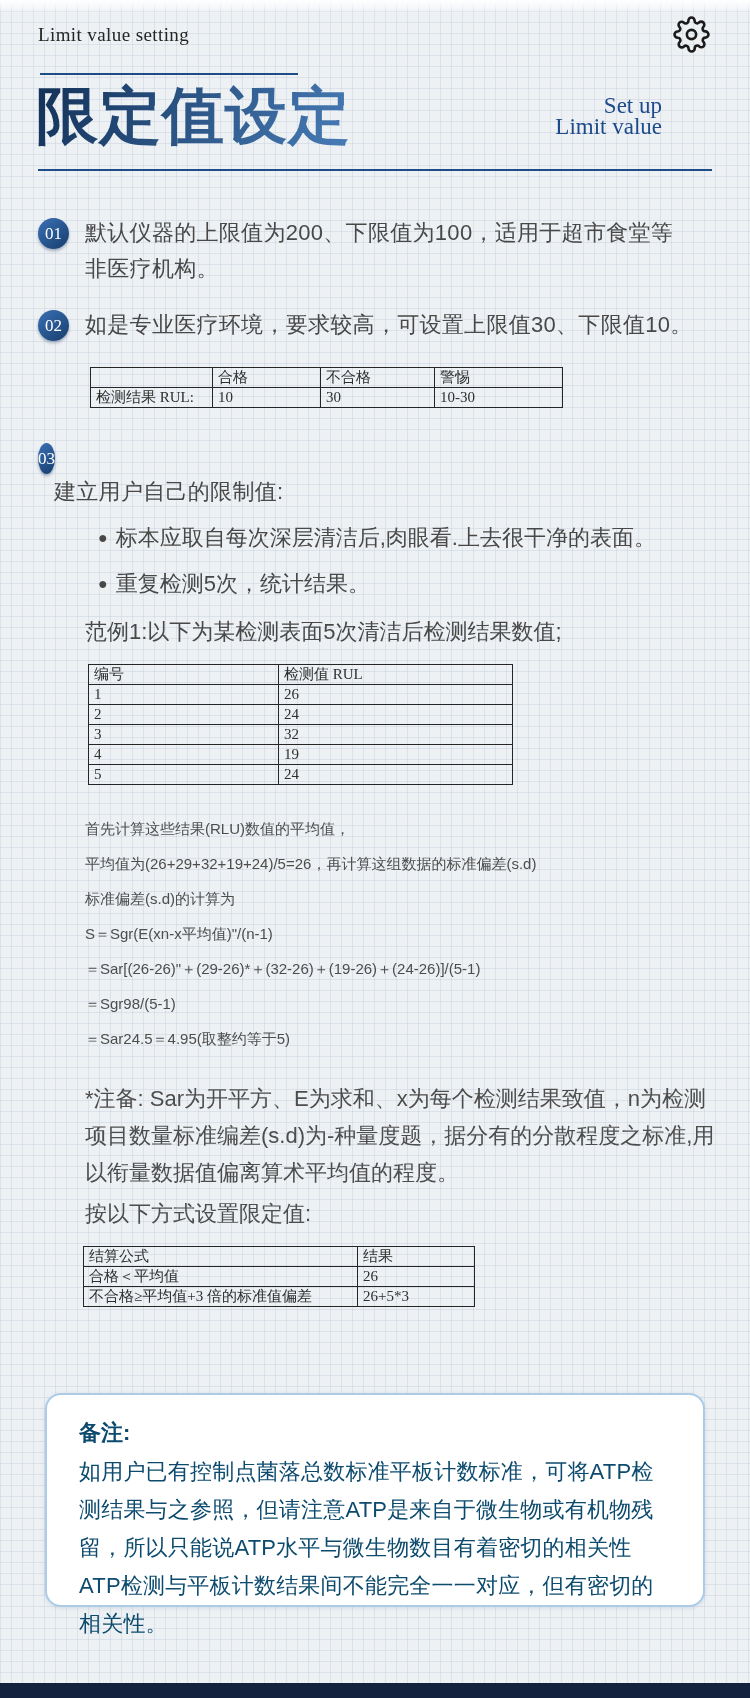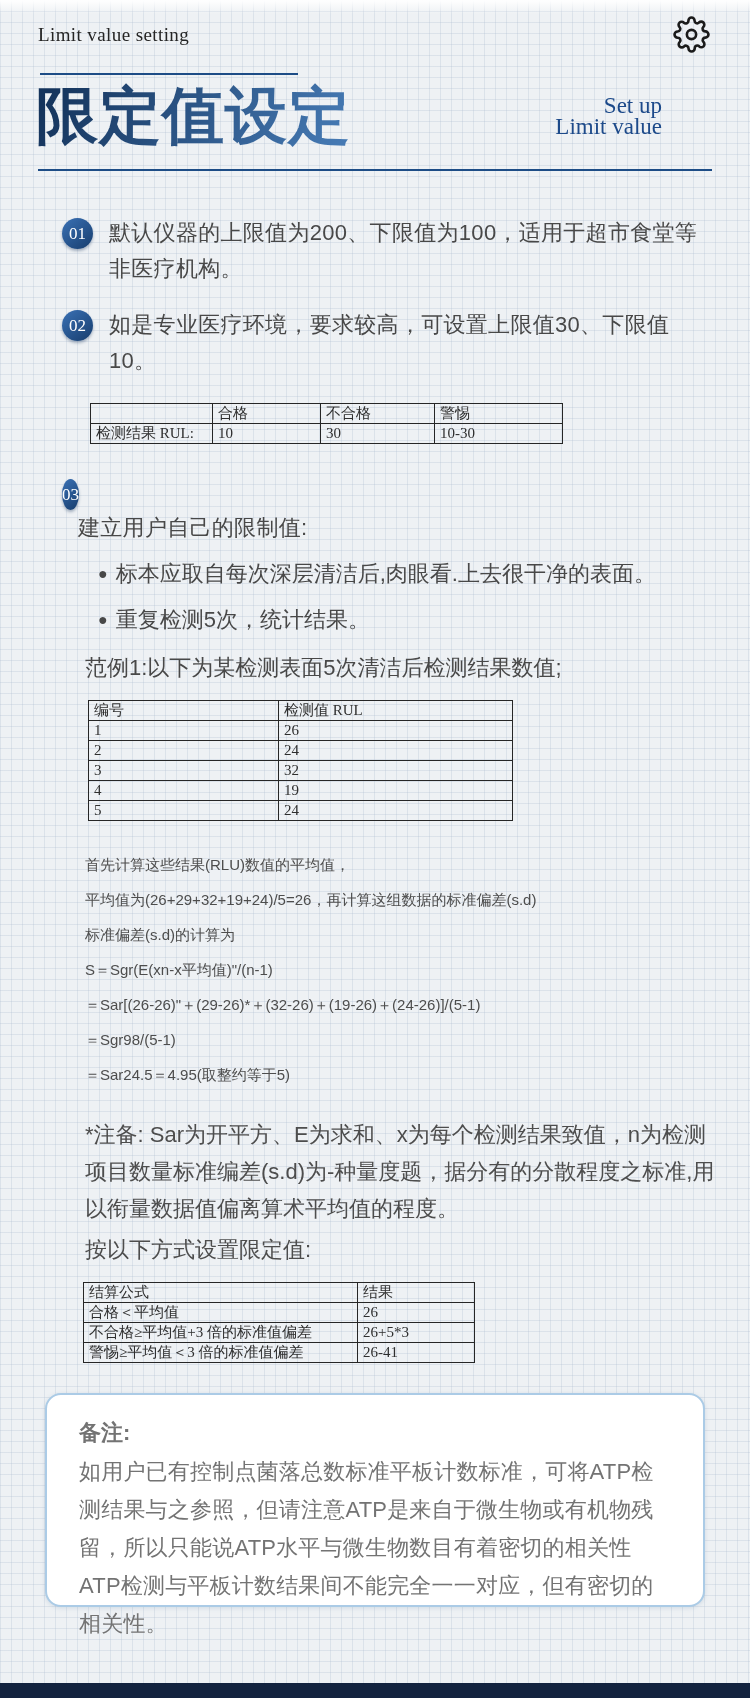--- a/index.html
+++ b/index.html
@@ -42,21 +42,21 @@
     -webkit-background-clip:text; background-clip:text;
     -webkit-text-fill-color:transparent;
   }
   .subtitle {
     font-family:"Liberation Serif","DejaVu Serif",serif;
     font-size:23px; color:#1d4a8a; text-align:right; line-height:21px;
   }
   .long-line { margin:16px 38px 0 38px; height:2px; background:#1d4c86; }
 
   
-  .step { display:flex; align-items:flex-start; padding-left:38px; padding-right:38px;margin-left:24px; }
+  .step { display:flex; align-items:flex-start; padding-left:38px; padding-right:38px; }
   .step-1 { margin-top:44px; }
   .step-2 { margin-top:20px; }
   .step-3 { margin-top:32px;flex-direction:column; }
   .badge {
     flex:0 0 31px; height:31px; border-radius:50%;
     background:linear-gradient(140deg,#3a71b5 0%,#1c4residual 0,#173d6d 100%);
     background:linear-gradient(140deg,#3a71b5 0%,#173d6d 100%);
     color:#fff; font-family:"Liberation Serif","DejaVu Serif",serif; font-size:17px;
     display:flex; align-items:center; justify-content:center;
     box-shadow:0 2px 3px rgba(20,50,90,.35);
@@ -82,21 +82,21 @@
   .calc { margin:26px 0 0 85px; width:632px; font-size:15px; line-height:35px;
           color:#4d4d4d; word-break:break-all; }
   .starnote { margin:24px 0 0 85px; width:632px; font-size:22px; line-height:37px;
               color:#4d4d4d; word-break:break-all; }
   .setup-line { margin:4px 0 0 85px; font-size:22px; line-height:37px; color:#4d4d4d; }
 
   
   .remark {
     position:absolute; left:45px; top:1393px; width:660px; height:214px;
     background:#ffffff; border:2px solid #abcbe6; border-radius:16px;
-    padding:22px 32px 0 32px; color:#737373;
+    padding:22px 32px 0 32px; color:#0c4a6e;
     box-shadow:0 1px 4px rgba(120,150,180,.25);
   }
   .remark-title { font-size:22px; font-weight:bold; line-height:32px; }
   .remark-body { font-size:22px; line-height:38px; font-weight:500; margin-top:4px; letter-spacing:.2px; }
 
   
   .footer-bar { position:absolute; left:0; right:0; bottom:0; height:15px; background:#13233f; }
 </style>
 </head>
 <body>
@@ -231,24 +231,20 @@
       <td>结果</td>
     </tr>
     <tr>
       <td>合格＜平均值</td>
       <td>26</td>
     </tr>
     <tr>
       <td>不合格≥平均值+3 倍的标准值偏差</td>
       <td>26+5*3</td>
     </tr>
-    <tr>
-      <td>警惕≥平均值＜3 倍的标准值偏差</td>
-      <td>26-41</td>
-    </tr>
   </tbody>
     </table>
 
   <div class="remark">
     <div class="remark-title">备注:</div>
     <div class="remark-body">如用户已有控制点菌落总数标准平板计数标准，可将ATP检测结果与之参照，但请注意ATP是来自于微生物或有机物残留，所以只能说ATP水平与微生物数目有着密切的相关性ATP检测与平板计数结果间不能完全一一对应，但有密切的相关性。</div>
   </div>
 
   <div class="footer-bar"></div>
 

